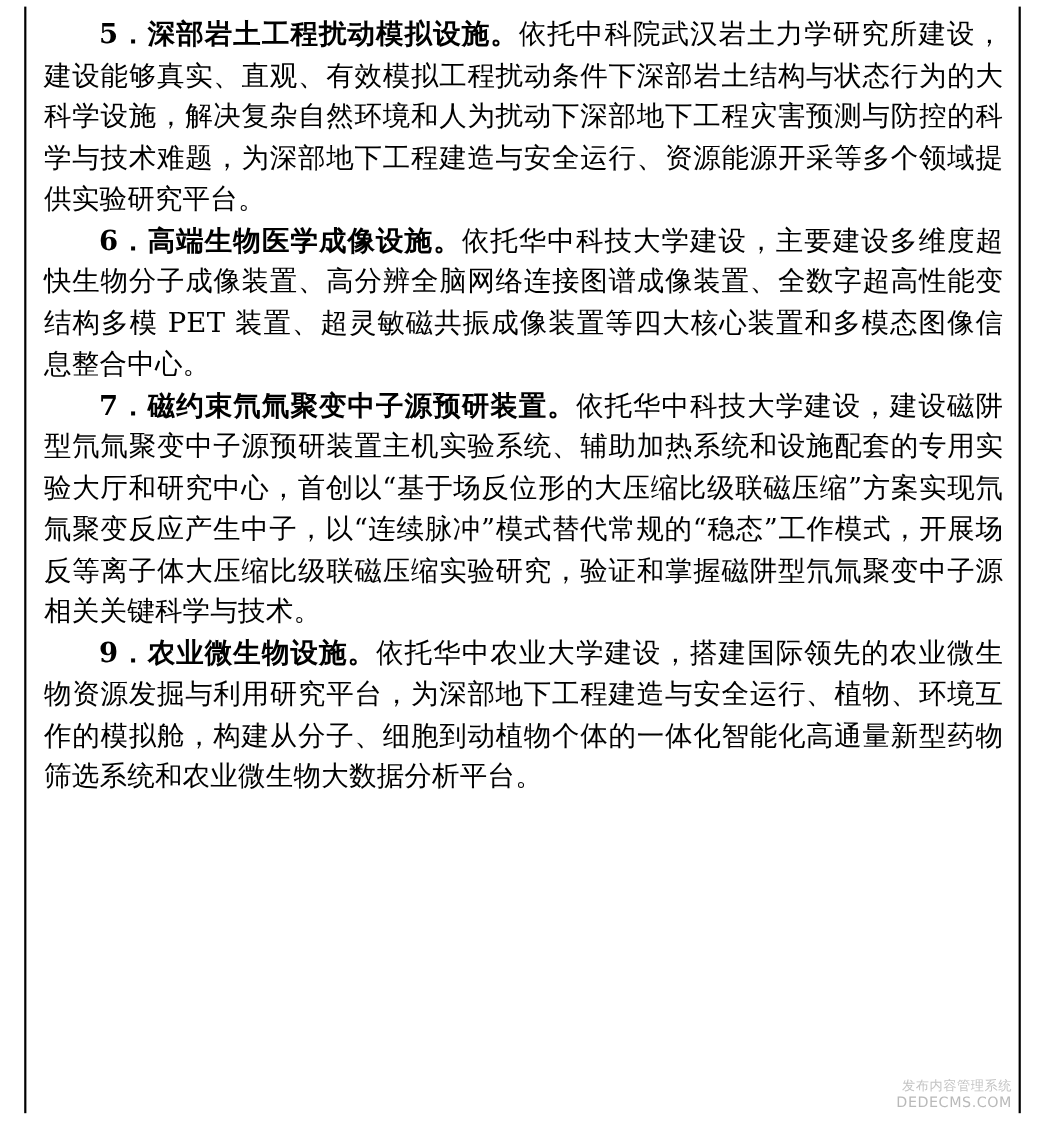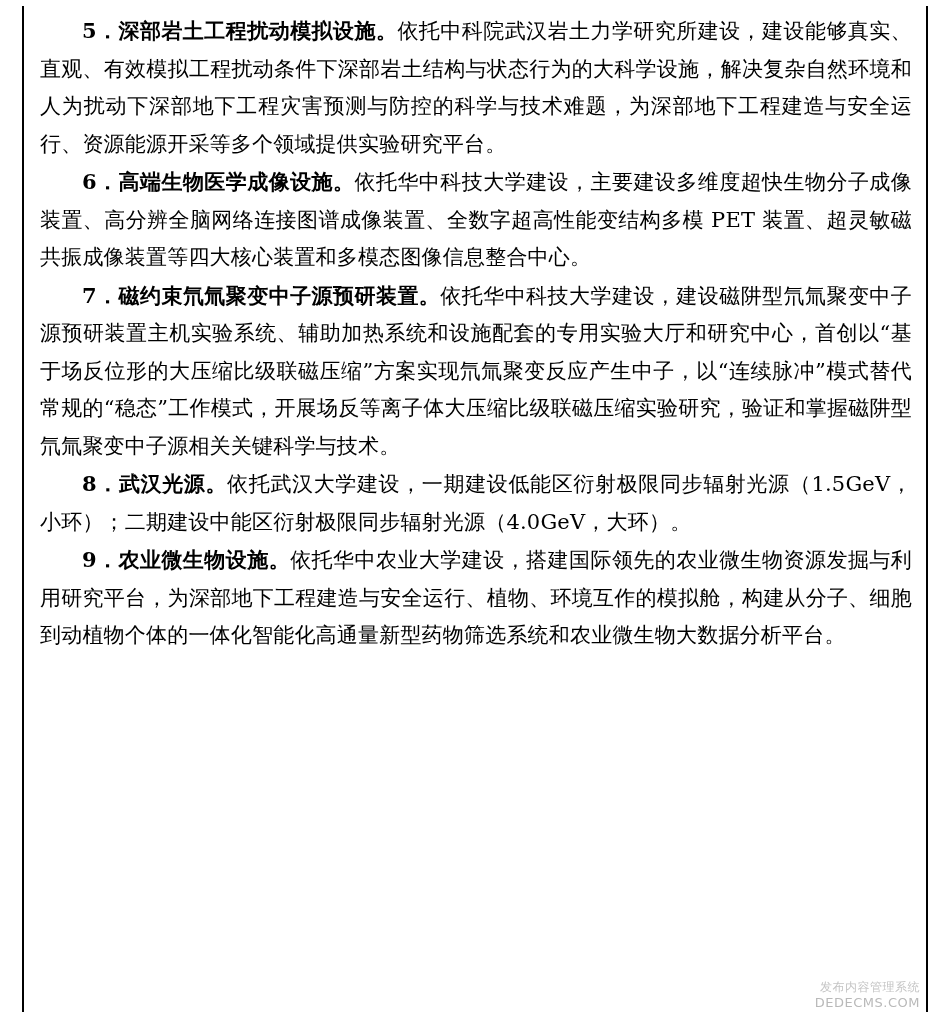--- a/index.html
+++ b/index.html
@@ -20,21 +20,21 @@
     left: 22px;
     top: 6px;
     width: 906px;
     height: 1006px;
     border-left: 2px solid #000;
     border-right: 2px solid #000;
     box-sizing: border-box;
     padding: 6px 14px 0 16px;
   }
   .para {
-    font-size: 21px;
+    font-size: 25px;
     line-height: 37.5px;
     text-align: justify;
     text-justify: inter-ideograph;
     text-indent: 2em;
     margin: 0 0 0 0;
     letter-spacing: 0.2px;
   }
   .lead {
     font-weight: bold;
   }
@@ -78,23 +78,20 @@
   </p>
 
   <p class="para">
     <span class="num">6．</span><span class="lead">高端生物医学成像设施。</span><span>依托华中科技大学建设，主要建设多维度超快生物分子成像装置、高分辨全脑网络连接图谱成像装置、全数字超高性能变结构多模 PET 装置、超灵敏磁共振成像装置等四大核心装置和多模态图像信息整合中心。</span>
   </p>
 
   <p class="para">
     <span class="num">7．</span><span class="lead">磁约束氘氚聚变中子源预研装置。</span><span>依托华中科技大学建设，建设磁阱型氘氚聚变中子源预研装置主机实验系统、辅助加热系统和设施配套的专用实验大厅和研究中心，首创以“基于场反位形的大压缩比级联磁压缩”方案实现氘氚聚变反应产生中子，以“连续脉冲”模式替代常规的“稳态”工作模式，开展场反等离子体大压缩比级联磁压缩实验研究，验证和掌握磁阱型氘氚聚变中子源相关关键科学与技术。</span>
   </p>
 
-  <p class="para">
-    <span class="num">8．</span><span class="lead">武汉光源。</span><span>依托武汉大学建设，一期建设低能区衍射极限同步辐射光源（1.5GeV，小环）；二期建设中能区衍射极限同步辐射光源（4.0GeV，大环）。</span>
-  </p>
 
   <p class="para">
     <span class="num">9．</span><span class="lead">农业微生物设施。</span><span>依托华中农业大学建设，搭建国际领先的农业微生物资源发掘与利用研究平台，为深部地下工程建造与安全运行、植物、环境互作的模拟舱，构建从分子、细胞到动植物个体的一体化智能化高通量新型药物筛选系统和农业微生物大数据分析平台。</span>
   </p>
 
 
 
   <p class="para">
     
   </p>

